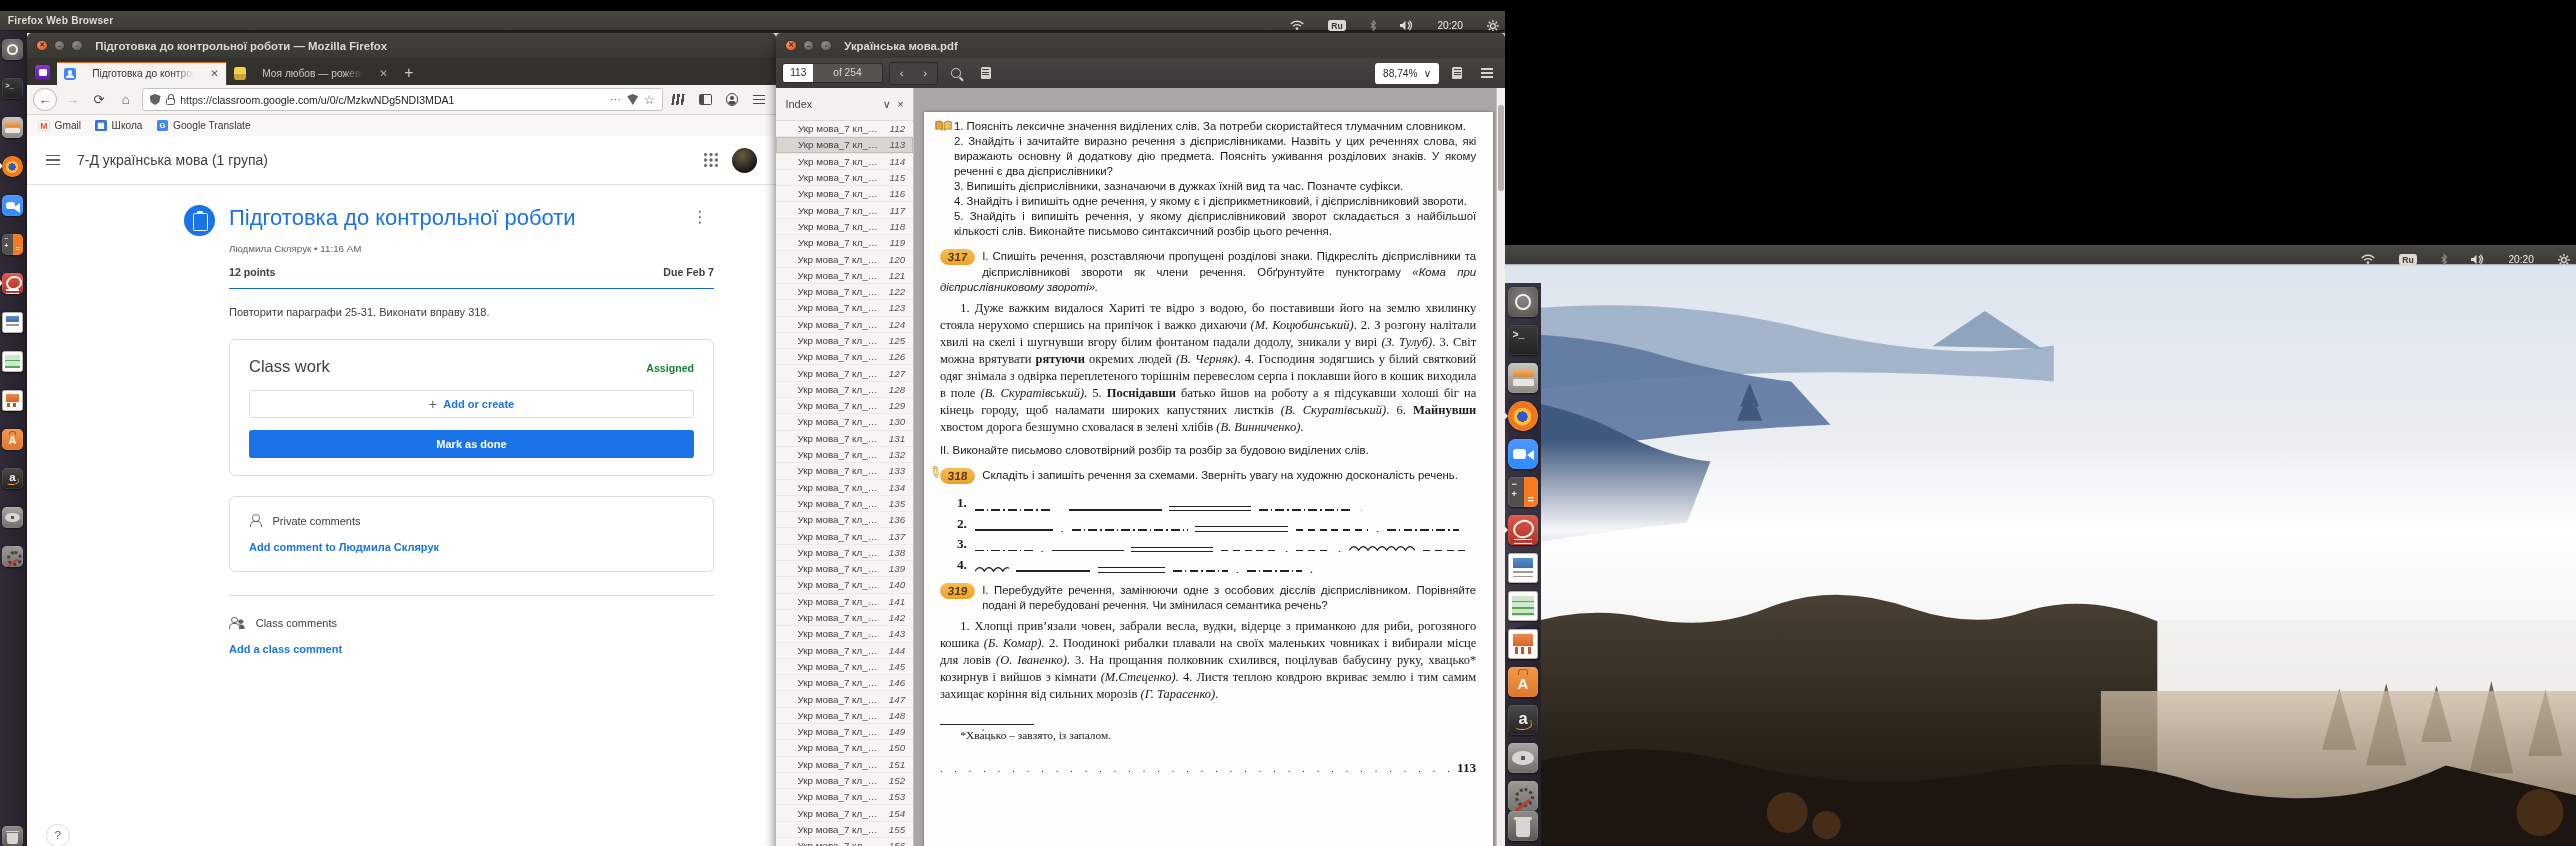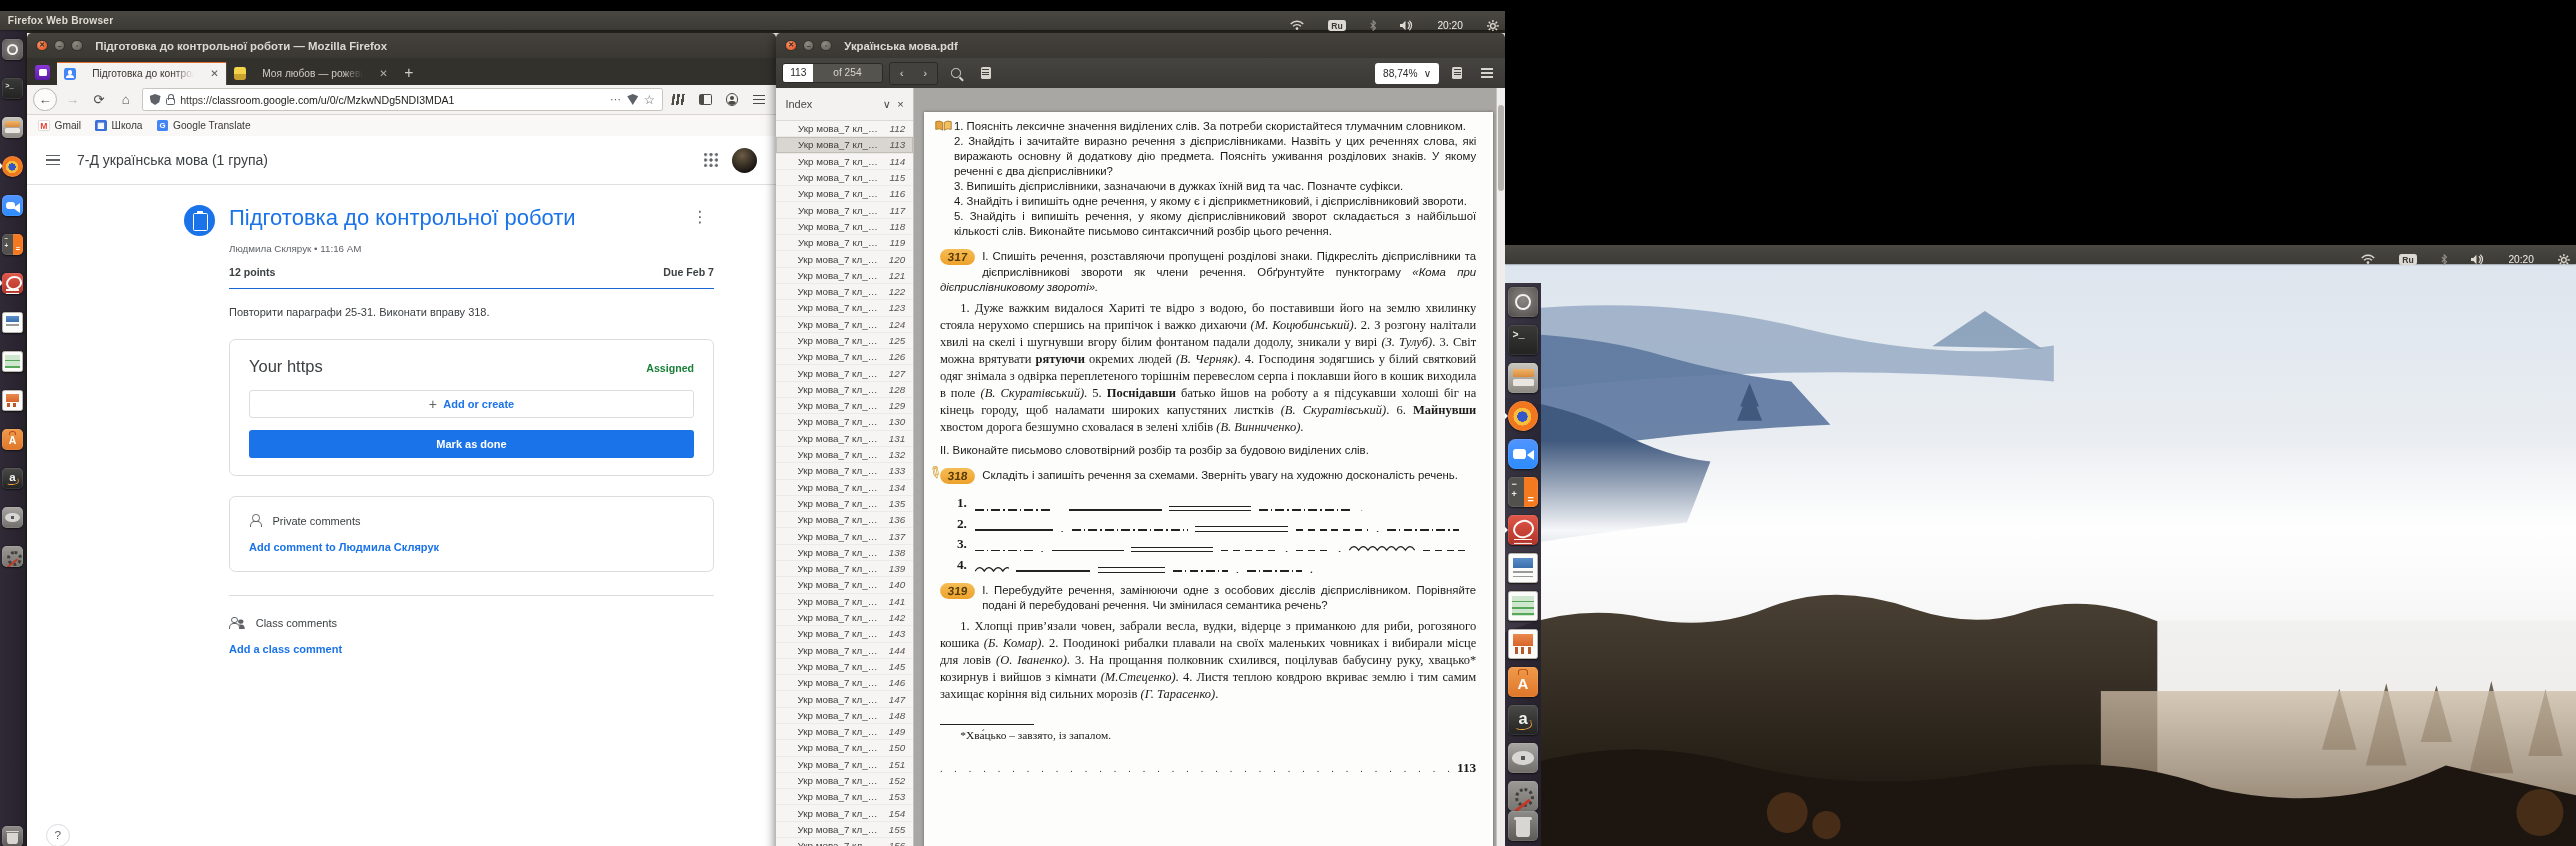--- a/index.html
+++ b/index.html
@@ -416,21 +416,21 @@
           <div class="gc-byline">Людмила Склярук • 11:16 AM</div>
           <div class="gc-pts-row">
             <span>12 points</span>
             <span class="gc-due">Due Feb 7</span>
           </div>
           <div class="gc-divider"></div>
           <div class="gc-desc">Повторити параграфи 25-31. Виконати вправу 318.</div>
 
           <div class="gc-card">
             <div class="yw-head">
-              <span class="yw-title">Your https</span>
+              <span class="yw-title">Class work</span>
               <span class="yw-status">Assigned</span>
             </div>
             <div class="yw-add">
               <span class="plus">+</span>
               <span>Add or create</span>
             </div>
             <div class="yw-done">Mark as done</div>
           </div>
 
           <div class="gc-card">

